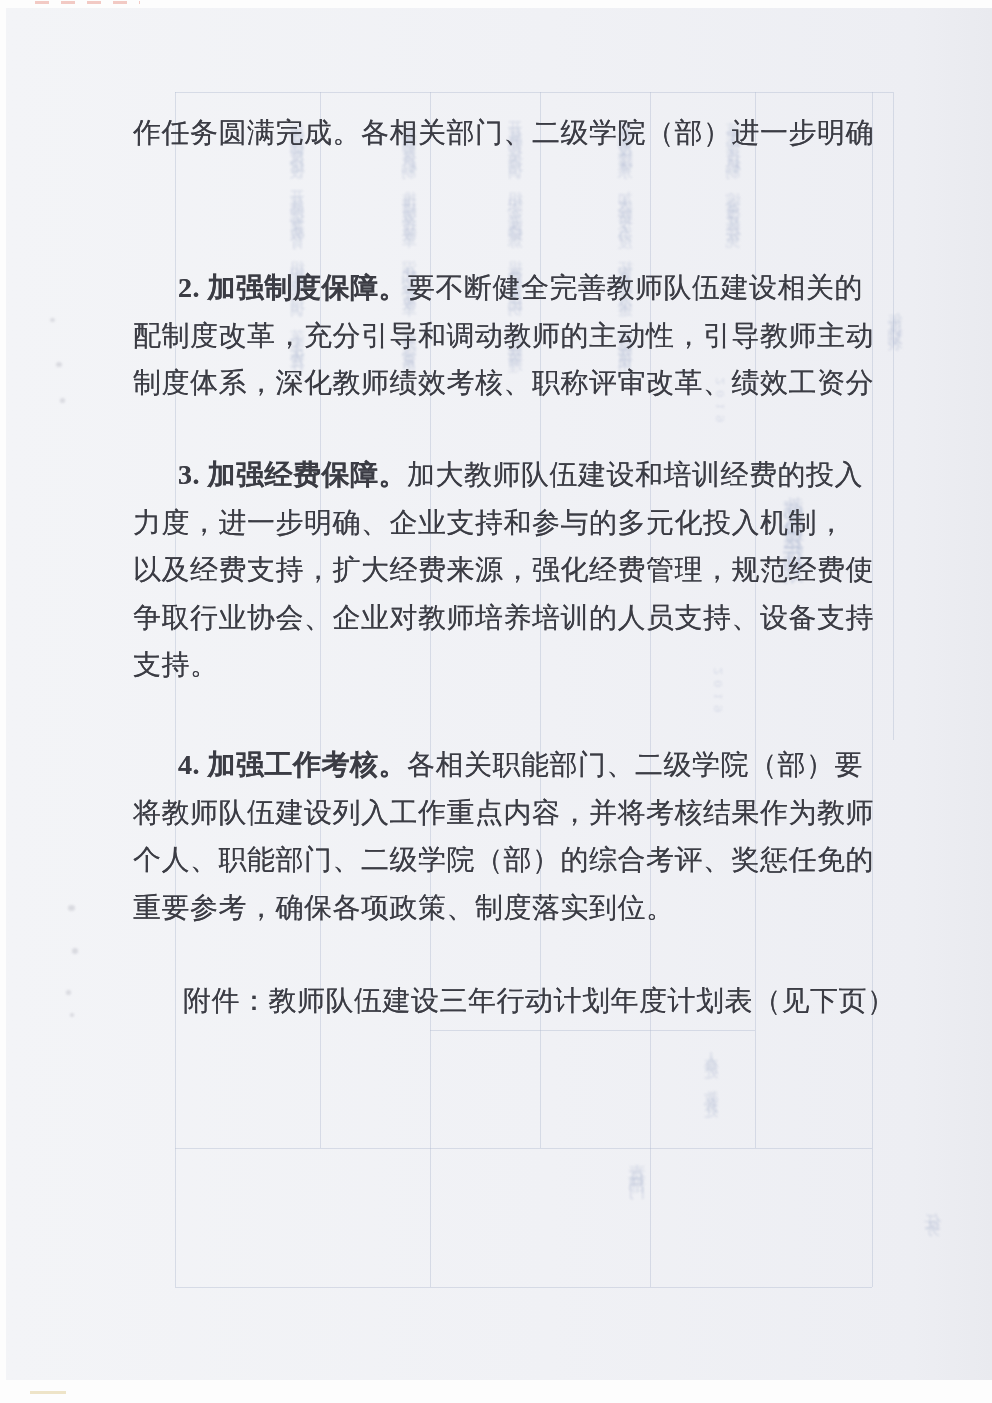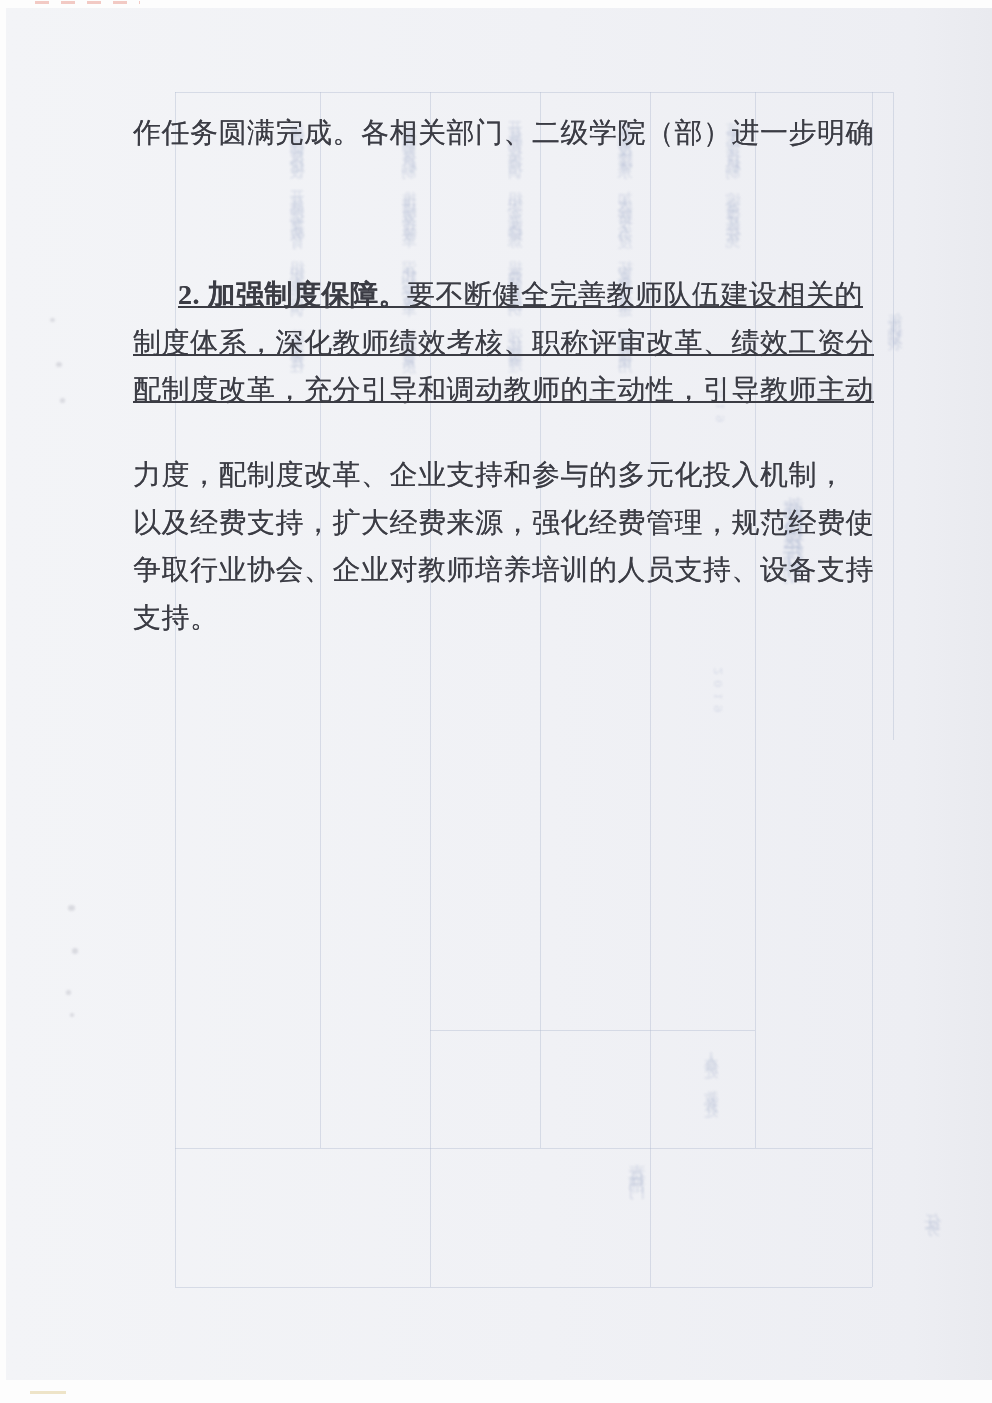--- a/index.html
+++ b/index.html
@@ -97,29 +97,39 @@
       <div class="bt-s" style="left: 702px; top: 1040px; height: 110px; font-size: 15px; color: rgba(150, 162, 196, 0.3);">人事处　教务处</div>
       <div class="bt-s" style="left: 922px; top: 1200px; height: 90px; font-size: 17px; color: rgba(150, 162, 196, 0.3);">任务</div>
     </div>
 
   <div class="text-layer">
 
     <div class="para" style="top:109px;">
       <div class="line">作任务圆满完成。各相关部门、二级学院（部）进一步明确</div>
     </div>
 
-    <div class="para" style="top:271px;text-decoration:underline;">
+    <div class="para" style="top:264px;">
       <div class="line indent"><span class="lead">2. 加强制度保障。</span><span>要不断健全完善教师队伍建设相关的</span></div>
+      <div class="line">配制度改革，充分引导和调动教师的主动性，引导教师主动</div>
       <div class="line">制度体系，深化教师绩效考核、职称评审改革、绩效工资分</div>
-      <div class="line">配制度改革，充分引导和调动教师的主动性，引导教师主动</div>
     </div>
 
     <div class="para" style="top:451px;">
-      <div class="line">力度，配制度改革、企业支持和参与的多元化投入机制，</div>
+      <div class="line indent"><span class="lead">3. 加强经费保障。</span><span>加大教师队伍建设和培训经费的投入</span></div>
+      <div class="line">力度，进一步明确、企业支持和参与的多元化投入机制，</div>
       <div class="line">以及经费支持，扩大经费来源，强化经费管理，规范经费使</div>
       <div class="line">争取行业协会、企业对教师培养培训的人员支持、设备支持</div>
       <div class="line">支持。</div>
     </div>
 
+    <div class="para" style="top:741px;">
+      <div class="line indent"><span class="lead">4. 加强工作考核。</span><span>各相关职能部门、二级学院（部）要</span></div>
+      <div class="line">将教师队伍建设列入工作重点内容，并将考核结果作为教师</div>
+      <div class="line">个人、职能部门、二级学院（部）的综合考评、奖惩任免的</div>
+      <div class="line">重要参考，确保各项政策、制度落实到位。</div>
+    </div>
 
+    <div class="para attach" style="top:977px;">
+      <div class="line">附件：教师队伍建设三年行动计划年度计划表（见下页）</div>
+    </div>
 
   </div>
 </div>
 
 </body></html>

